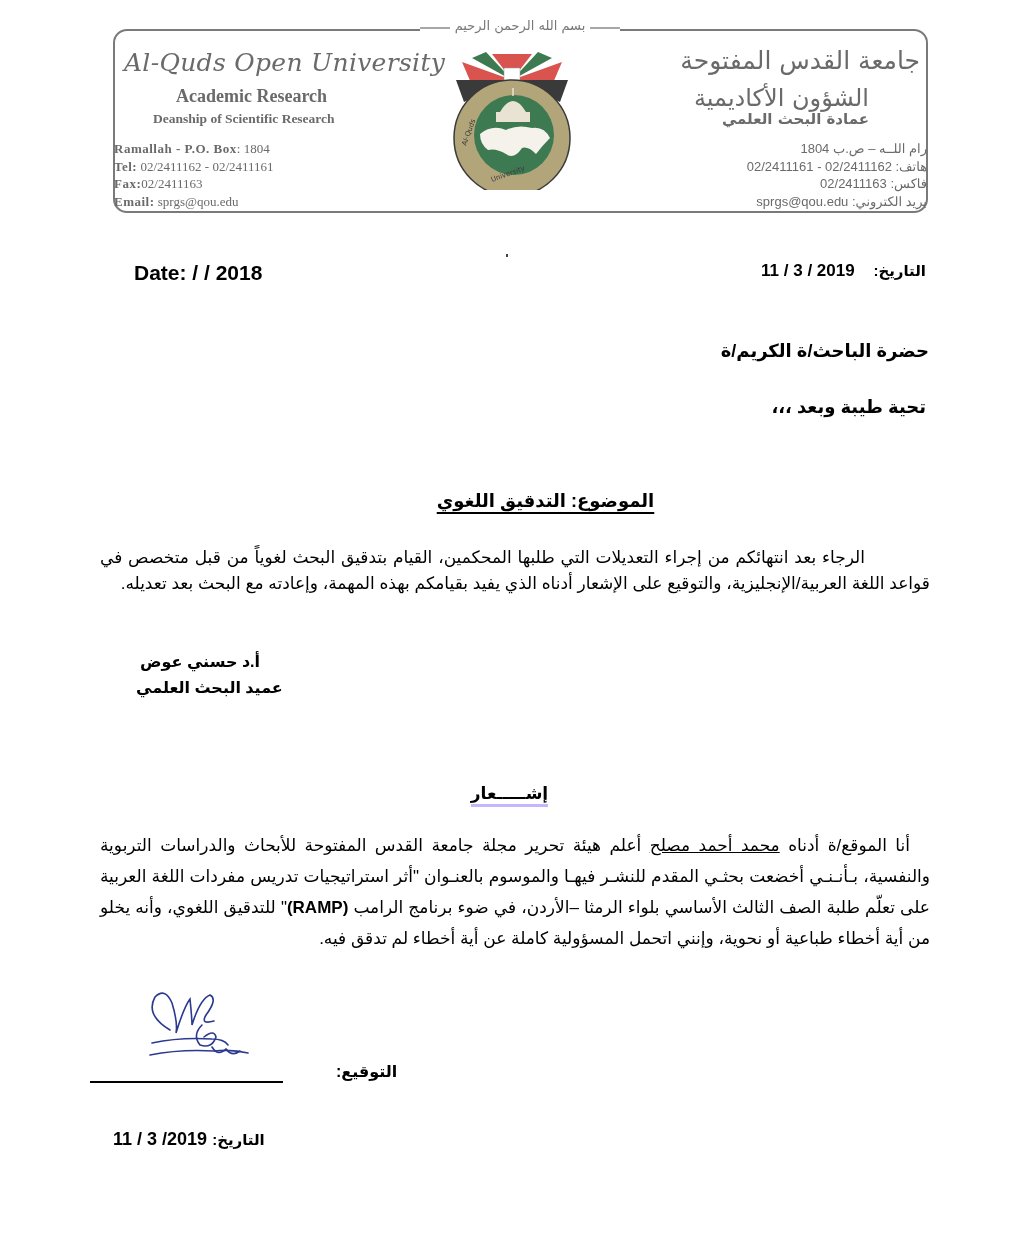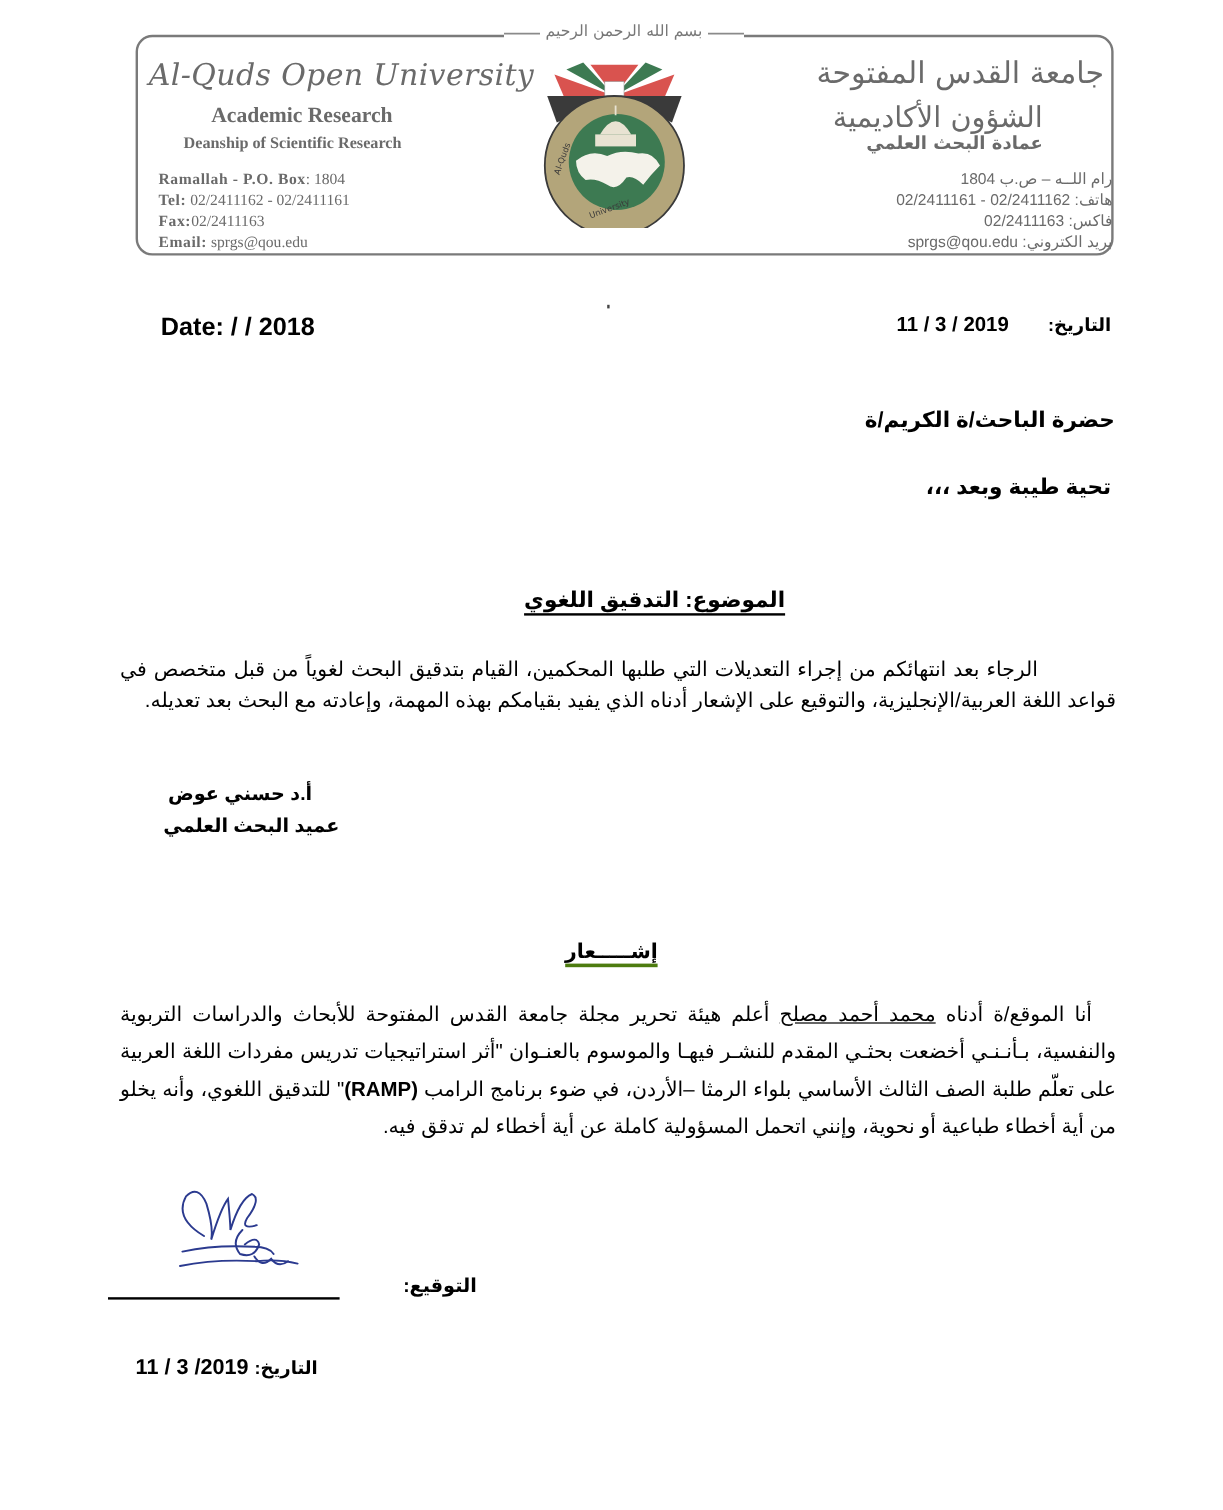--- a/index.html
+++ b/index.html
@@ -12,40 +12,40 @@
     #basmala { left: 420px; top: 8px; width: 200px; height: 30px; }
     #basmala svg { width: 200px; height: 30px; }
     #header-box {
       left: 113px; top: 29px; width: 815px; height: 184px;
       border: 2px solid #7a7a7a; border-radius: 14px; box-sizing: border-box;
     }
     #header-gap { left: 420px; top: 24px; width: 200px; height: 10px; background: #fff; }
     .en-title { left: 124px; top: 48px; font-family: "DejaVu Serif", serif; font-size: 25px; color: #6a6a6a; letter-spacing: 0.3px; font-style: italic; }
     .en-sub1 { left: 176px; top: 86px; font-family: "Liberation Serif", serif; font-weight: bold; font-size: 18px; color: #6a6a6a; }
     .en-sub2 { left: 153px; top: 111px; font-family: "Liberation Serif", serif; font-weight: bold; font-size: 13.5px; color: #6a6a6a; }
-    .en-contact { left: 132px; top: 140px; font-family: "Liberation Serif", serif; font-size: 13px; color: #6a6a6a; line-height: 17.5px; }
+    .en-contact { left: 114px; top: 140px; font-family: "Liberation Serif", serif; font-size: 13px; color: #6a6a6a; line-height: 17.5px; }
     .en-contact b { font-weight: bold; letter-spacing: 0.5px; }
     .ar-title { right: 99px; top: 46px; font-family: "DejaVu Sans", sans-serif; font-size: 25px; color: #6a6a6a; direction: rtl; }
     .ar-sub1 { right: 150px; top: 84px; font-family: "DejaVu Sans", sans-serif; font-size: 24px; color: #6a6a6a; direction: rtl; }
     .ar-sub2 { right: 150px; top: 110px; font-family: "DejaVu Sans", sans-serif; font-size: 15px; color: #6a6a6a; direction: rtl; font-weight: bold; }
     .ar-contact { right: 92px; top: 140px; font-family: Liberation Sans, sans-serif; font-size: 13px; color: #6a6a6a; direction: rtl; text-align: right; line-height: 17.5px; }
     #logo { left: 452px; top: 50px; width: 120px; height: 140px; }
     .date-en { left: 134px; top: 261px; font-size: 21px; font-weight: bold; }
     .date-ar { right: 93px; top: 261px; font-size: 17px; font-weight: bold; direction: rtl; }
     .date-ar .lbl { font-size: 15px; }
-    .date-ar .val { margin-right: 28px; }
+    .date-ar .val { margin-right: 14px; }
     .greet1 { right: 90px; top: 340px; font-size: 18px; font-weight: bold; direction: rtl; }
     .greet2 { right: 93px; top: 396px; font-size: 18px; font-weight: bold; direction: rtl; }
     .subject { left: 0; width: 1019px; top: 490px; text-align: center; font-size: 18px; font-weight: bold; direction: rtl; padding-left: 36px; }
     .subject span { text-decoration: underline; text-decoration-thickness: 2px; text-underline-offset: 5px; }
     .para1 { left: 100px; width: 830px; top: 545px; font-size: 17px; direction: rtl; text-align: justify; line-height: 26px; text-indent: 65px; }
     .sig-name { left: 140px; top: 652px; font-size: 16px; font-weight: bold; direction: rtl; }
     .sig-title { left: 136px; top: 678px; font-size: 16px; font-weight: bold; direction: rtl; }
     .notice-title { left: 0; width: 1019px; top: 783px; text-align: center; font-size: 17px; font-weight: bold; direction: rtl; }
-    .notice-title span { border-bottom: 3px solid #4d7c0f; padding-bottom: 1px; letter-spacing: 4px; }
+    .notice-title span { border-bottom: 3px solid #c4b5fd; padding-bottom: 1px; letter-spacing: 4px; }
     .para2 { left: 100px; width: 830px; top: 830px; font-size: 17px; direction: rtl; text-align: justify; line-height: 31px; text-indent: 20px; }
     .para2 .u { text-decoration: underline; }
     .para2 .ramp { font-weight: bold; }
     #signature { left: 140px; top: 985px; width: 120px; height: 85px; }
     .sign-label { left: 288px; top: 1062px; font-size: 16px; font-weight: bold; direction: rtl; margin-left: 48px; }
     .sign-line { left: 90px; top: 1081px; width: 193px; height: 0; border-top: 2px solid #000; }
     .date-bottom { left: 113px; top: 1113px; font-size: 18px; font-weight: bold; direction: rtl; margin-top: 16px; }
     .date-bottom .lbl { font-size: 15px; }
     .dot { left: 506px; top: 254px; width: 2px; height: 3px; background: #444; }
   </style>

